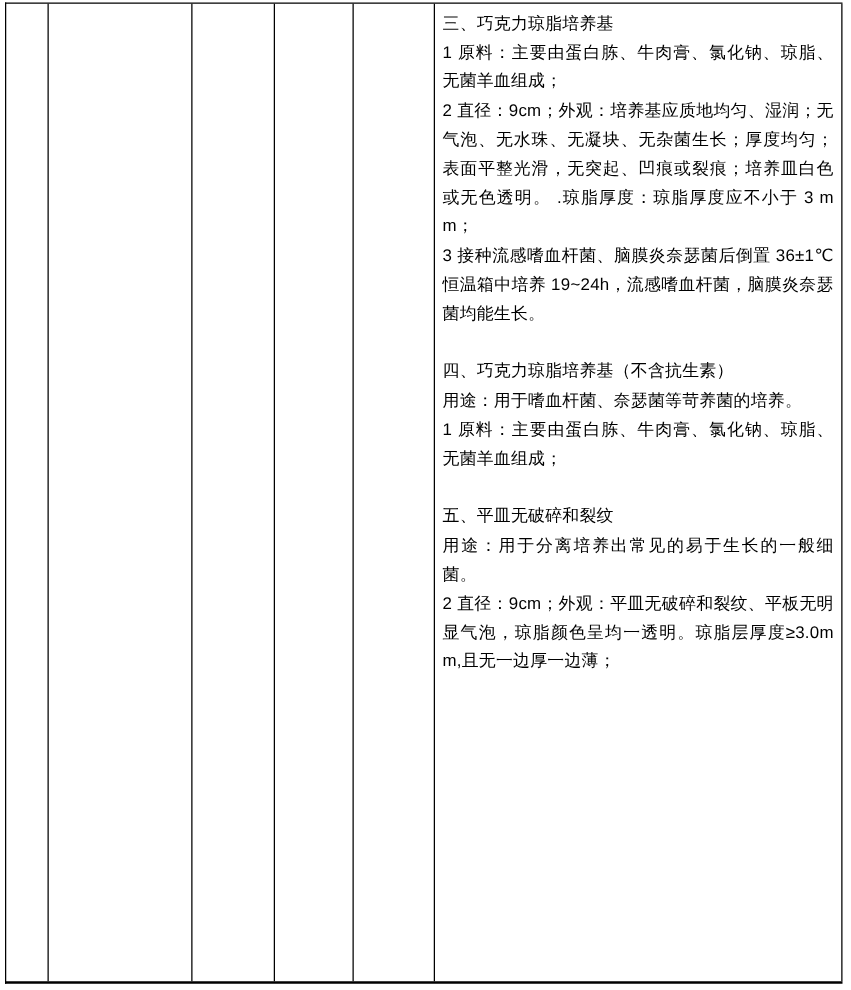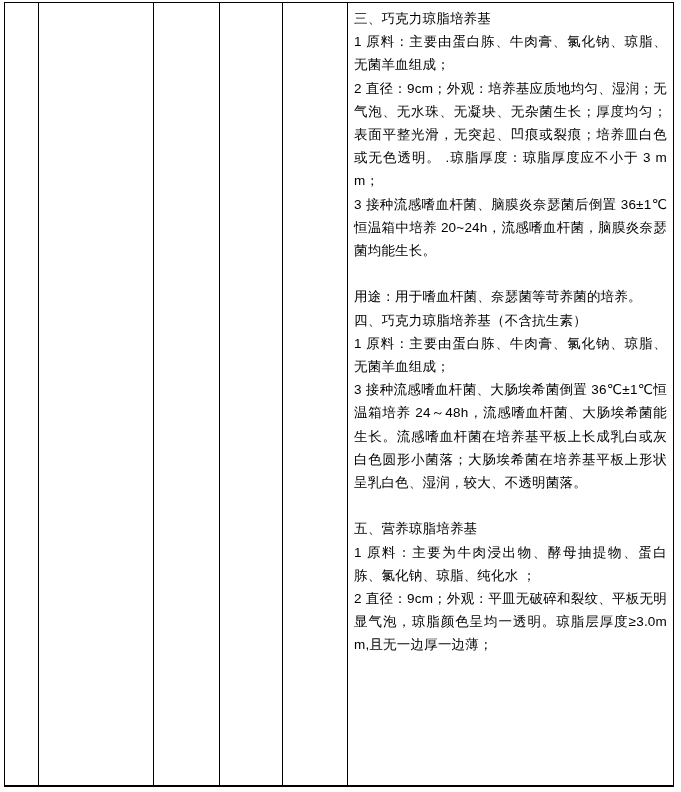--- a/index.html
+++ b/index.html
@@ -64,30 +64,29 @@
     <div class="col col-1"></div>
     <div class="col col-2"></div>
     <div class="col col-3"></div>
     <div class="col col-4"></div>
     <div class="col col-5"></div>
     <div class="col col-6" id="content-col">
         <div class="section">
           <div class="para">三、巧克力琼脂培养基</div>
           <div class="para">1 原料：主要由蛋白胨、牛肉膏、氯化钠、琼脂、无菌羊血组成；</div>
           <div class="para">2 直径：9cm；外观：培养基应质地均匀、湿润；无气泡、无水珠、无凝块、无杂菌生长；厚度均匀；表面平整光滑，无突起、凹痕或裂痕；培养皿白色或无色透明。 .琼脂厚度：琼脂厚度应不小于 3 mm；</div>
-          <div class="para">3 接种流感嗜血杆菌、脑膜炎奈瑟菌后倒置 36±1℃恒温箱中培养 20~24h，流感嗜血杆菌，脑膜炎奈瑟菌均能生长。</div>
+          <div class="para">3 接种流感嗜血杆菌、脑膜炎奈瑟菌后倒置 36±1℃恒温箱中培养 19~24h，流感嗜血杆菌，脑膜炎奈瑟菌均能生长。</div>
         </div>
         <div class="blank-line"></div>
         <div class="section">
+          <div class="para">四、巧克力琼脂培养基（不含抗生素）</div>
           <div class="para">用途：用于嗜血杆菌、奈瑟菌等苛养菌的培养。</div>
-          <div class="para">四、巧克力琼脂培养基（不含抗生素）</div>
           <div class="para">1 原料：主要由蛋白胨、牛肉膏、氯化钠、琼脂、无菌羊血组成；</div>
-          <div class="para">3 接种流感嗜血杆菌、大肠埃希菌倒置 36℃±1℃恒温箱培养 24～48h，流感嗜血杆菌、大肠埃希菌能生长。流感嗜血杆菌在培养基平板上长成乳白或灰白色圆形小菌落；大肠埃希菌在培养基平板上形状呈乳白色、湿润，较大、不透明菌落。</div>
         </div>
         <div class="blank-line"></div>
         <div class="section">
-          <div class="para">五、营养琼脂培养基</div>
-          <div class="para">1 原料：主要为牛肉浸出物、酵母抽提物、蛋白胨、氯化钠、琼脂、纯化水 ；</div>
+          <div class="para">五、平皿无破碎和裂纹</div>
+          <div class="para">用途：用于分离培养出常见的易于生长的一般细菌。</div>
           <div class="para">2 直径：9cm；外观：平皿无破碎和裂纹、平板无明显气泡，琼脂颜色呈均一透明。琼脂层厚度≥3.0mm,且无一边厚一边薄；</div>
         </div>
       </div>
   </div>
 </div>
 
 </body></html>

